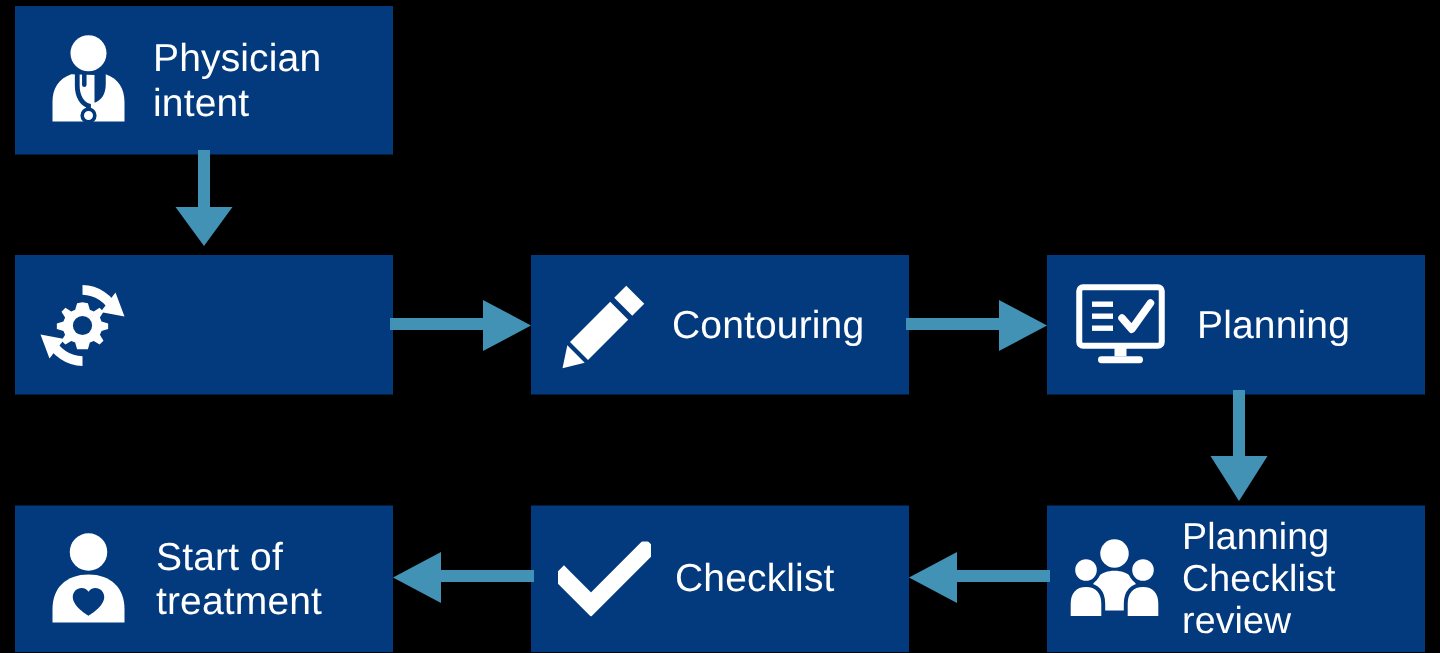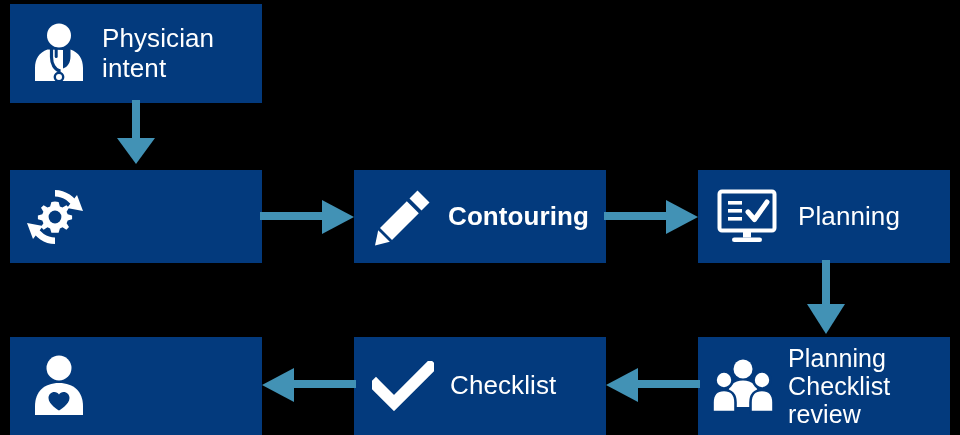--- a/index.html
+++ b/index.html
@@ -44,21 +44,21 @@
   #node-physician-intent { left: 10px;  top: 4px;   width: 252px; height: 99px;  padding-left: 18px; }
   #node-physician-intent .node-icon { width: 62px; }
   #node-physician-intent .node-label { margin-left: 12px; }
 
   #node-simulation { left: 10px;  top: 170px; width: 252px; height: 93px; padding-left: 14px; }
   #node-simulation .node-icon { width: 62px; }
   #node-simulation .node-label { margin-left: 12px; }
 
   #node-contouring { left: 354px; top: 170px; width: 252px; height: 93px; padding-left: 18px; }
   #node-contouring .node-icon { width: 62px; }
-  #node-contouring .node-label { margin-left: 14px; font-weight: bold; }
+  #node-contouring .node-label { margin-left: 14px; }
 
   #node-planning { left: 698px; top: 170px; width: 252px; height: 93px; padding-left: 18px; }
   #node-planning .node-icon { width: 62px; }
   #node-planning .node-label { margin-left: 20px; }
 
   #node-planning-checklist-review { left: 698px; top: 337px; width: 252px; height: 98px; padding-left: 14px; }
   #node-planning-checklist-review .node-icon { width: 62px; }
   #node-planning-checklist-review .node-label { margin-left: 14px; font-size: 25px; }
 
   #node-checklist { left: 354px; top: 337px; width: 252px; height: 98px; padding-left: 18px; }
@@ -164,20 +164,22 @@
   </div>
 
   <div class="node" id="node-start-of-treatment">
     <span class="node-icon">
       <svg width="58" height="62" viewBox="0 0 58 62" fill="#ffffff" aria-hidden="true">
         <circle cx="29" cy="13" r="12.5"></circle>
         <path d="M29 28 C14 28 5 37 5 51 L5 60 L53 60 L53 51 C53 37 44 28 29 28 Z"></path>
         <path d="M29 55.5 C29 55.5 18.5 49.5 18.5 43 C18.5 39.6 21.2 37 24.4 37 C26.4 37 28.1 38 29 39.5 C29.9 38 31.6 37 33.6 37 C36.8 37 39.5 39.6 39.5 43 C39.5 49.5 29 55.5 29 55.5 Z" fill="#033a7d"></path>
       </svg>
     </span>
+    <span class="node-label">Start of
+treatment</span>
   </div>
 
   <div class="connector" id="arrow-intent-to-simulation">
     <svg width="52" height="66" viewBox="0 0 52 66">
       <rect x="22" y="0" width="8" height="40" fill="#4292b5"></rect>
       <polygon points="7,38 45,38 26,64" fill="#4292b5"></polygon>
     </svg>
   </div>
 
   <div class="connector" id="arrow-simulation-to-contouring">

